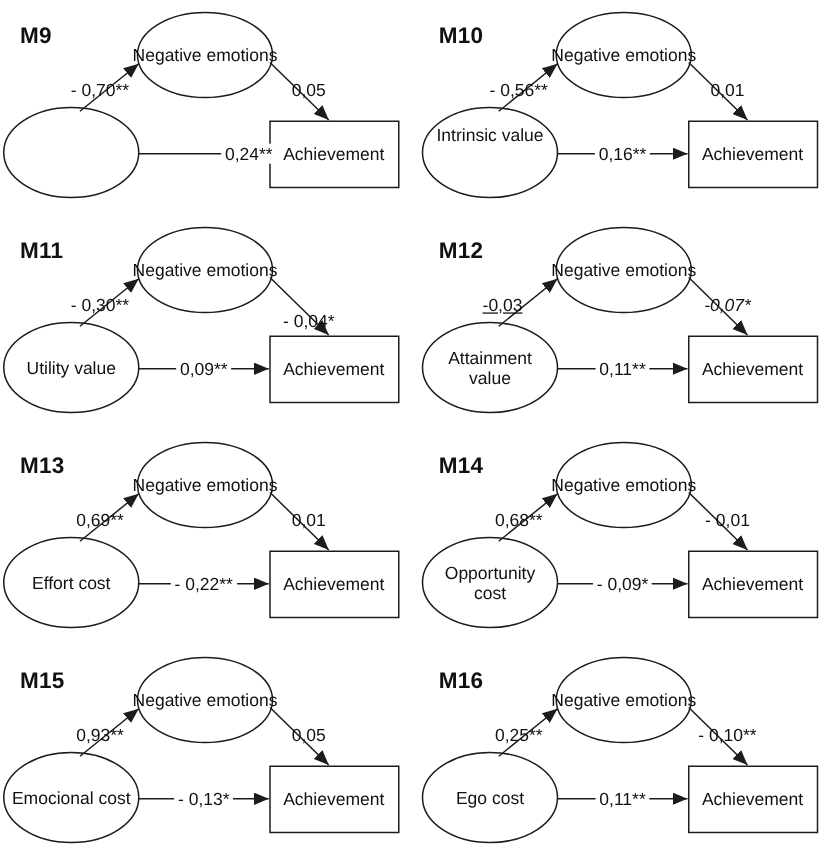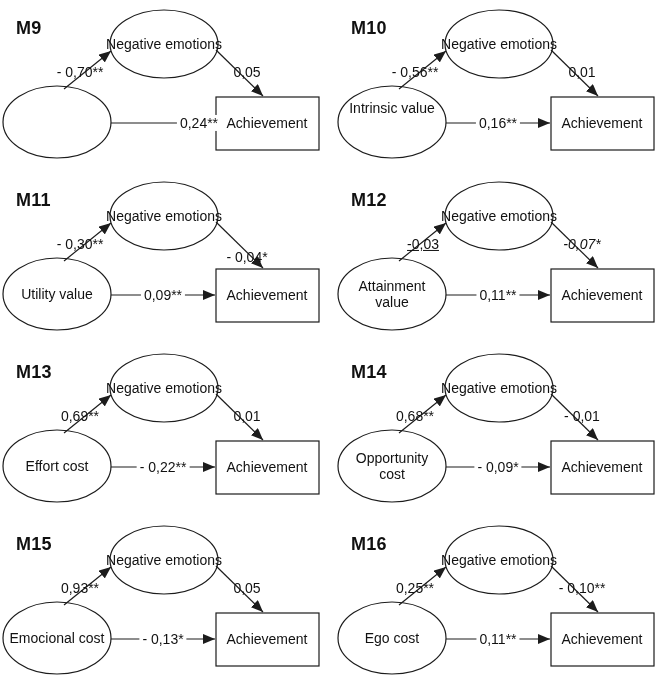--- a/index.html
+++ b/index.html
@@ -142,21 +142,21 @@
     </svg>
 
     <div class="model-id">M12</div>
 
     <div class="lbl node-lbl" style="left:164px; top:44px;">Negative emotions</div>
 
     <div class="lbl node-lbl pred" style="left:57px; top:122px;">Attainment value</div>
 
     <div class="lbl node-lbl" style="left:267px; top:123px;">Achievement</div>
 
-    <div class="lbl coef" style="left:88px; top:72px;text-decoration:underline;">-0,03</div>
+    <div class="lbl coef" style="left:67px; top:72px;text-decoration:underline;">-0,03</div>
 
     <div class="lbl coef" style="left:247px; top:72px;font-style:italic;">-0,07*</div>
 
     <div class="lbl coef c-lbl" style="left:163px; top:123px;">0,11**</div>
   </div>
 
   <div class="panel">
     <svg class="shapes" width="335" height="172" viewBox="0 0 335 172">
       <ellipse cx="164" cy="44" rx="54" ry="34"></ellipse>
       <ellipse cx="57" cy="122" rx="54" ry="36"></ellipse>

